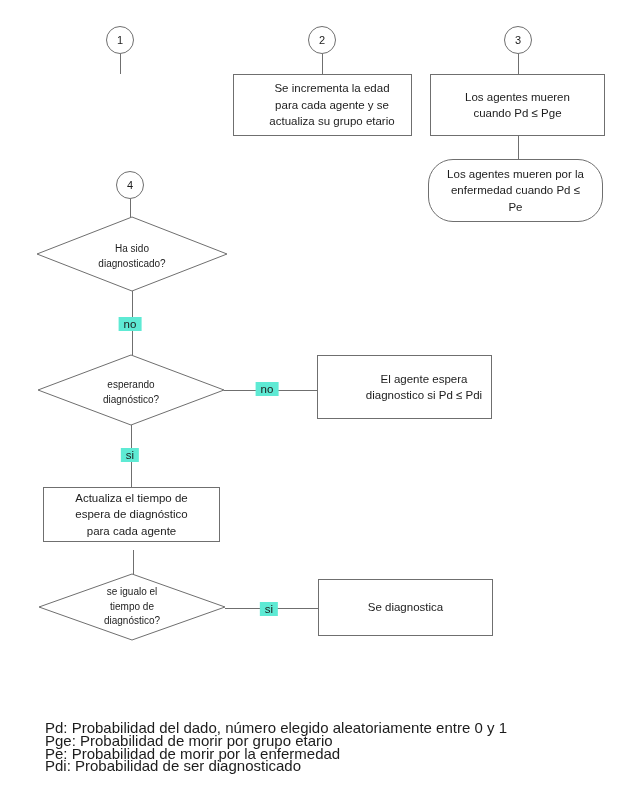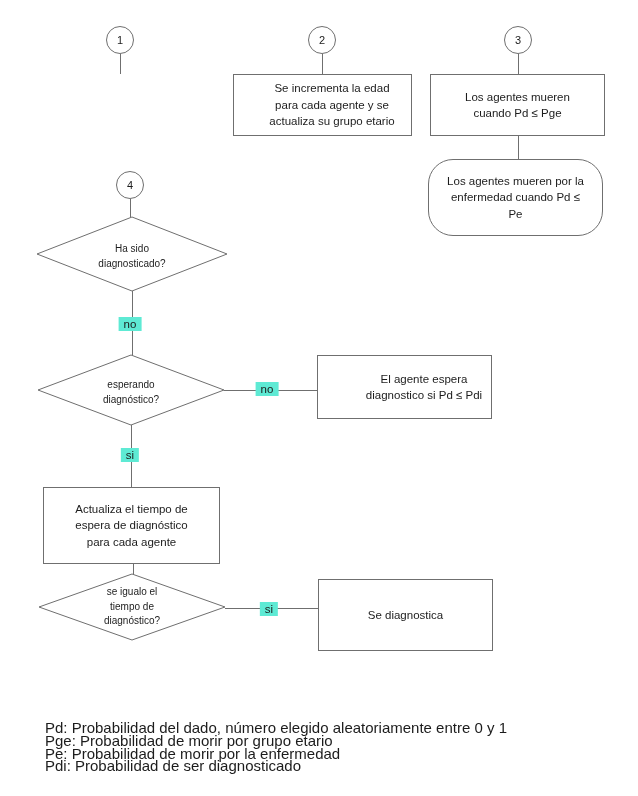--- a/index.html
+++ b/index.html
@@ -101,32 +101,32 @@
   </div>
 
 
   <div class="pbox" style="left:233px; top:74px; width:179px; height:62px;padding-left:19px;">Se incrementa la edad
 para cada agente y se
 actualiza su grupo etario</div>
 
   <div class="pbox" style="left:430px; top:74px; width:175px; height:62px;">Los agentes mueren
 cuando Pd ≤ Pge</div>
 
-  <div class="pbox" style="left:428px; top:159px; width:175px; height:77px;border-radius:25px;">Los agentes mueren por la
+  <div class="pbox" style="left:428px; top:159px; width:175px; height:63px;border-radius:25px;">Los agentes mueren por la
 enfermedad cuando   Pd ≤
 Pe</div>
 
   <div class="pbox" style="left:317px; top:355px; width:175px; height:64px;padding-left:39px;">El agente espera
 diagnostico si Pd ≤ Pdi</div>
 
-  <div class="pbox" style="left:43px; top:487px; width:177px; height:77px;">Actualiza el tiempo de
+  <div class="pbox" style="left:43px; top:487px; width:177px; height:55px;">Actualiza el tiempo de
 espera de  diagnóstico
 para cada agente</div>
 
-  <div class="pbox" style="left:318px; top:579px; width:175px; height:72px;">Se diagnostica</div>
+  <div class="pbox" style="left:318px; top:579px; width:175px; height:57px;">Se diagnostica</div>
 
   <div class="dtext" style="left:132px; top:256px;">Ha sido
 diagnosticado?</div>
 
   <div class="dtext" style="left:131px; top:392px;">esperando
 diagnóstico?</div>
 
   <div class="dtext" style="left:132px; top:607px;">se igualo el
 tiempo de
 diagnóstico?</div>

